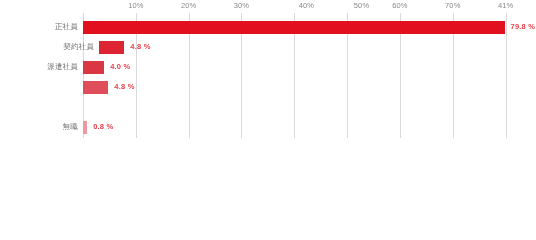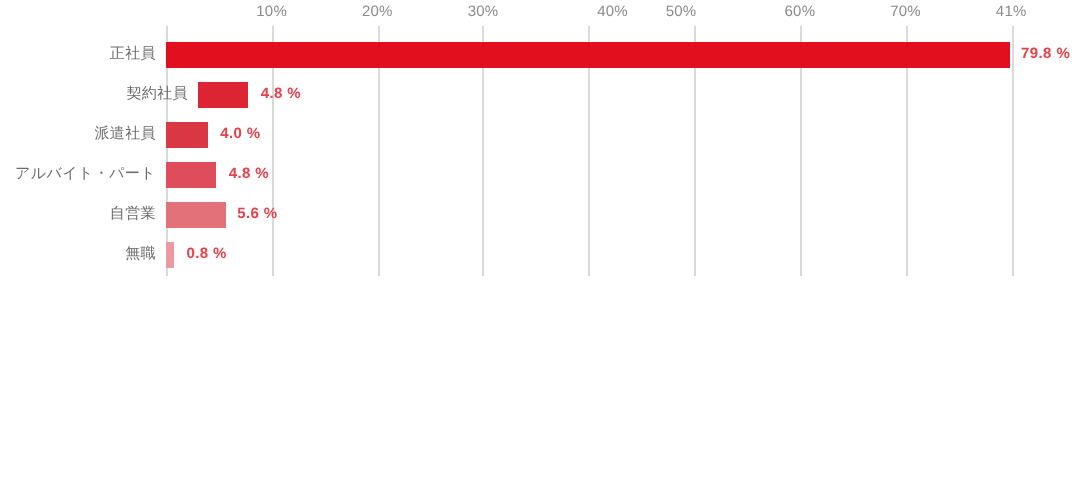--- a/index.html
+++ b/index.html
@@ -105,21 +105,21 @@
 </head>
 <body>
 
 <div id="chart-root">
 
   <div id="x-axis-labels">
       <div class="x-tick-label" style="left: 135.824px;">10%</div>
       <div class="x-tick-label" style="left: 188.647px;">20%</div>
       <div class="x-tick-label" style="left: 241.471px;">30%</div>
       <div class="x-tick-label" style="left: 294.294px; margin-left: 12px;">40%</div>
-      <div class="x-tick-label" style="left: 330px; padding-left: 21px;">50%</div>
+      <div class="x-tick-label" style="left: 351px; padding-left: 21px;">50%</div>
       <div class="x-tick-label" style="left: 399.941px;">60%</div>
       <div class="x-tick-label" style="left: 452.765px;">70%</div>
       <div class="x-tick-label" style="left: 505.588px;">41%</div>
     </div>
 
   <div id="plot-area">
       <div class="gridline axis-origin" style="left: 0px;"></div>
       <div class="gridline" style="left: 52.8235px;"></div>
       <div class="gridline" style="left: 105.647px;"></div>
       <div class="gridline" style="left: 158.471px;"></div>
@@ -140,28 +140,22 @@
         <div class="cat-label">契約社員</div>
         <div class="bar" style="width: 25.3553px; background: rgb(220, 36, 51);"></div>
         <div class="bar-value" style="left: 114.355px;">4.8 %</div>
       </div>
       <div class="bar-row" style="top: 44px;">
         <div class="cat-label">派遣社員</div>
         <div class="bar" style="width: 21.1294px; background: rgb(217, 55, 68);"></div>
         <div class="bar-value" style="left: 110.129px;">4.0 %</div>
       </div>
       <div class="bar-row" style="top: 64px;">
-        <div class="cat-label">アルバイト・パート</div>
         <div class="bar" style="width: 25.3553px; background: rgb(222, 77, 89);"></div>
         <div class="bar-value" style="left: 114.355px;">4.8 %</div>
-      </div>
-      <div class="bar-row" style="top: 84px;">
-        <div class="cat-label">自営業</div>
-        <div class="bar" style="width: 29.5812px; background: rgb(226, 113, 122);"></div>
-        <div class="bar-value" style="left: 118.581px;">5.6 %</div>
       </div>
       <div class="bar-row" style="top: 104px;">
         <div class="cat-label">無職</div>
         <div class="bar" style="width: 4.22588px; background: rgb(235, 152, 160);"></div>
         <div class="bar-value" style="left: 93.2259px;">0.8 %</div>
       </div>
     </div>
 
 </div>
 

